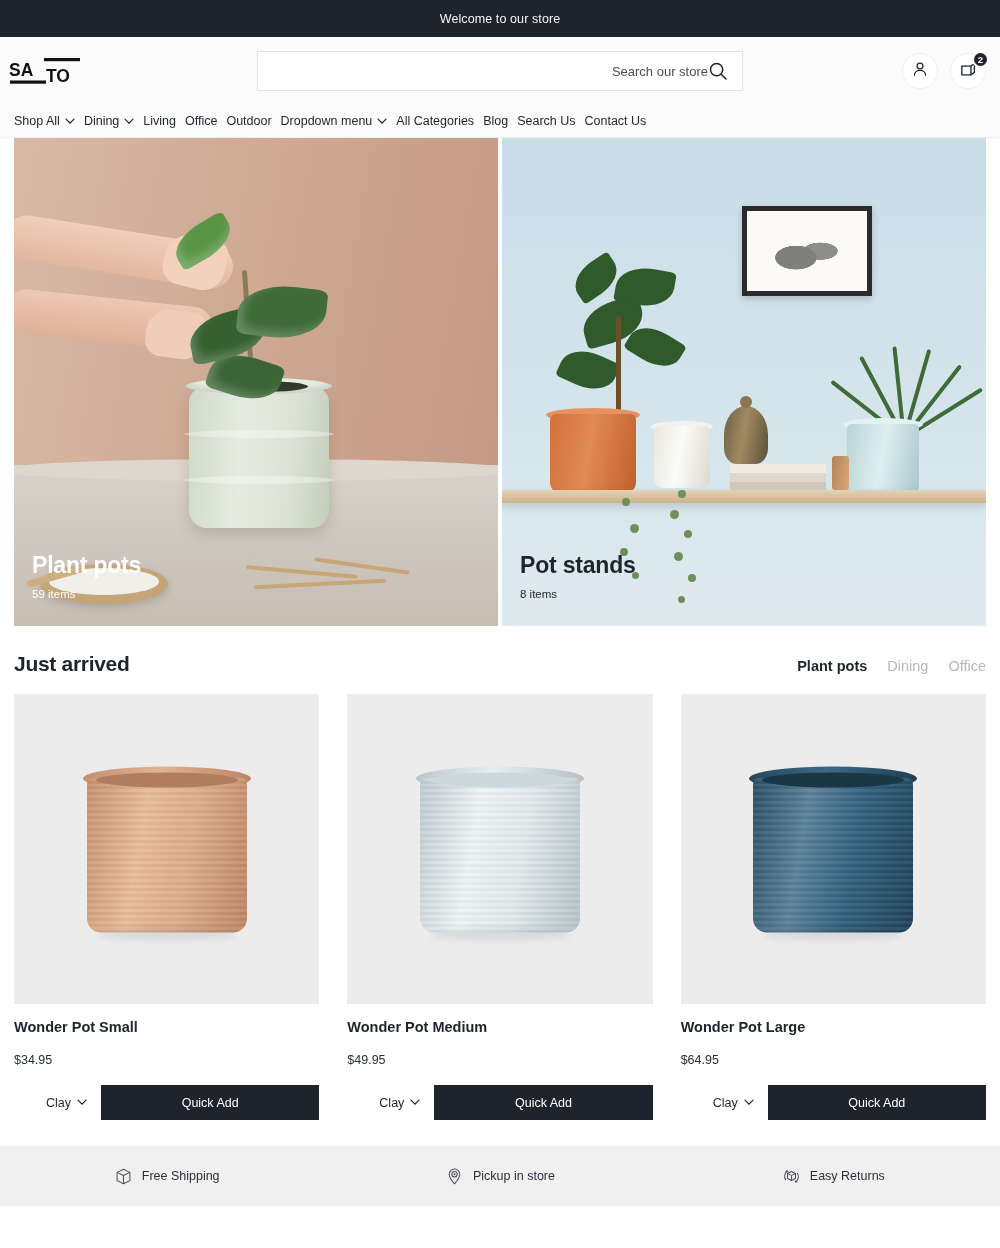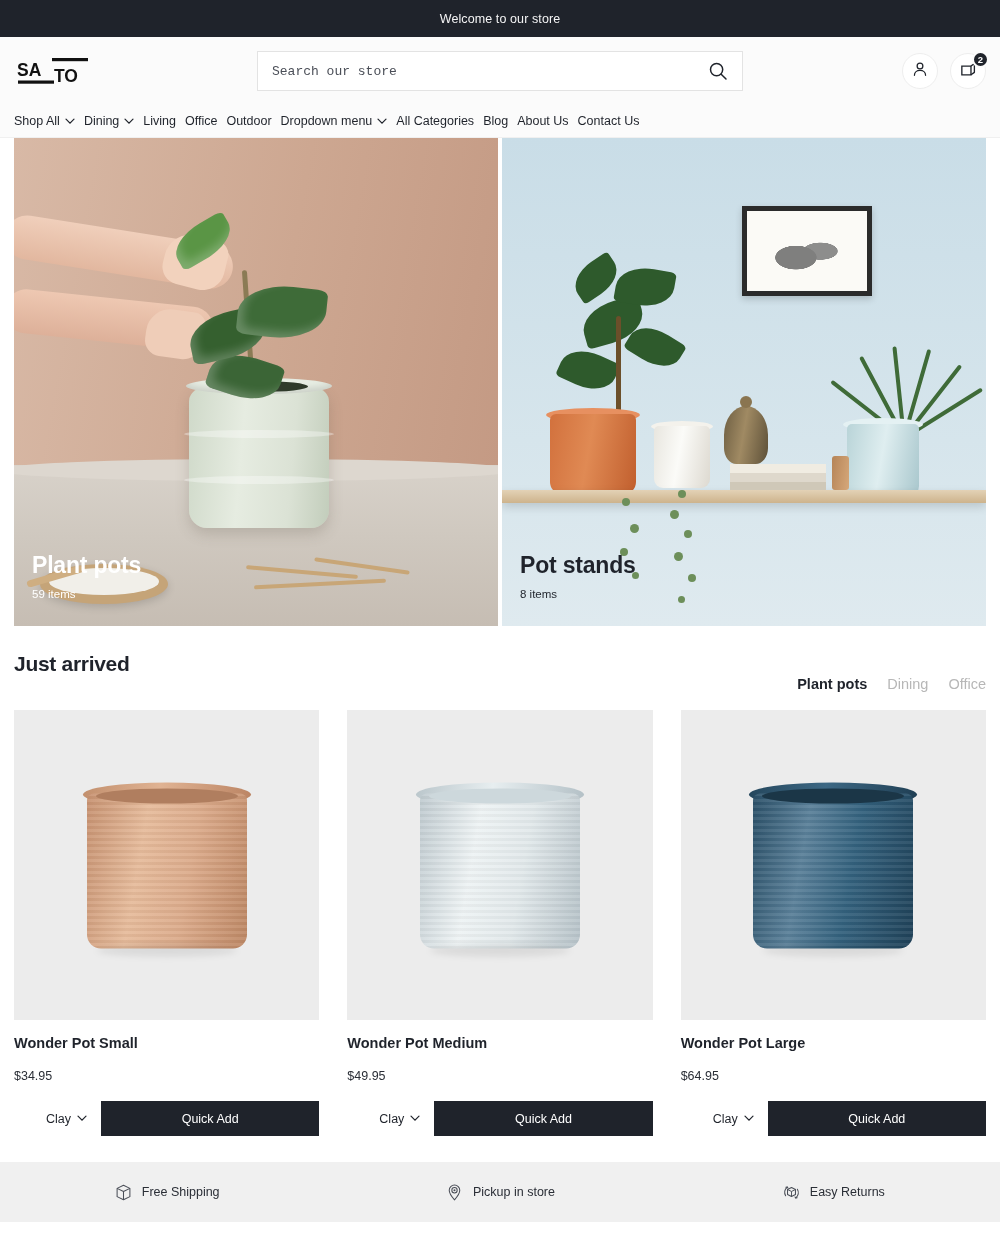--- a/index.html
+++ b/index.html
@@ -14,34 +14,34 @@
   
   .announce {
     height: 37px; background: #1f232b; color: #f4f4f5;
     display: flex; align-items: center; justify-content: center;
     font-size: 12.5px; letter-spacing: .1px;
   }
 
   
   .header {
     height: 68px; background: #fbfbfb;
-    display: flex; align-items: center; padding: 0 14px;
+    display: flex; align-items: center; padding: 0 6px;
     position: relative;
   }
   .logo { width: 110px; display:flex; align-items:center; }
   .logo svg { display:block; }
 
   .search-wrap { position:absolute; left:257px; width:486px; }
   .search {
     height: 40px; border: 1px solid #e3e3e3; background:#fff;
     display:flex; align-items:center; padding: 0 14px;
   }
   .search input {
     flex:1; border:0; outline:0; font-size:13px; color:#8b5cf6;
-    font-family:Liberation Mono, monospace; background:transparent;
+    font-family:Liberation Sans, sans-serif; background:transparent;text-align:right;
   }
   .search input::placeholder { color:#4a4e57; }
   .search .mag { width:20px; height:20px; flex:0 0 20px; }
 
   .header-actions {
     position:absolute; right:14px; display:flex; align-items:center; gap:12px;
   }
   .icon-btn {
     width:36px; height:36px; border-radius:50%; border:1px solid #eeeeee;
     background:#fff; display:flex; align-items:center; justify-content:center;
@@ -159,21 +159,21 @@
   .ar-cand { position:absolute; left:330px; top:318px; width:17px; height:34px;
     background:linear-gradient(100deg,#b58457,#d6a87a); border-radius:3px; }
   .ar-pl1 { position:absolute; left:52px; top:118px; width:140px; height:166px; }
   .ar-pl1 span { position:absolute; background:#2e5a2c; border-radius:60% 10% 60% 10%; }
   .ar-pl2 { position:absolute; left:330px; top:150px; width:150px; height:150px; }
   .ar-pl2 i { position:absolute; left:70px; bottom:0; width:4px; height:92px;
     background:#3f6b38; transform-origin:bottom center; border-radius:2px; }
   .vine { position:absolute; background:#6d8f5a; border-radius:50%; }
 
   
-  .sec-head { padding: 26px 14px 0; display:flex; align-items:baseline;flex-direction:column; }
+  .sec-head { padding: 26px 14px 0; display:flex; align-items:baseline; }
   .sec-title { font-size:21px; font-weight:700; color:#1f232b; letter-spacing:-.3px; }
   .tabs { margin-left:auto; display:flex; gap:20px; align-items:baseline; }
   .tab { font-size:14.5px; color:#b7b7b7; }
   .tab.active { color:#1f232b; font-weight:700; }
 
   .products { display:flex; gap:28px; padding: 18px 14px 0; }
   .pcard { flex:1; }
   .pimg { height:310px; background:#ececec; position:relative; overflow:hidden; }
   .pot { position:absolute; left:50%; top:52%; transform:translate(-50%,-50%); }
   .pot .body { width:160px; height:155px; border-radius:7px 7px 14px 14px; position:relative; }
@@ -290,21 +290,21 @@
           <path d="M1 1.2L5 5.2L9 1.2" stroke="#1f232b" stroke-width="1.2" fill="none" stroke-linecap="round"></path>
         </svg>
     </div>
     <div class="nav-item">
       <span>All Categories</span>
     </div>
     <div class="nav-item">
       <span>Blog</span>
     </div>
     <div class="nav-item">
-      <span>About Us</span>
+      <span>Search Us</span>
     </div>
     <div class="nav-item">
       <span>Contact Us</span>
     </div>
   </div>
 
   <div class="hero">
 
     <div class="hero-card light">
       <div class="art-left">

